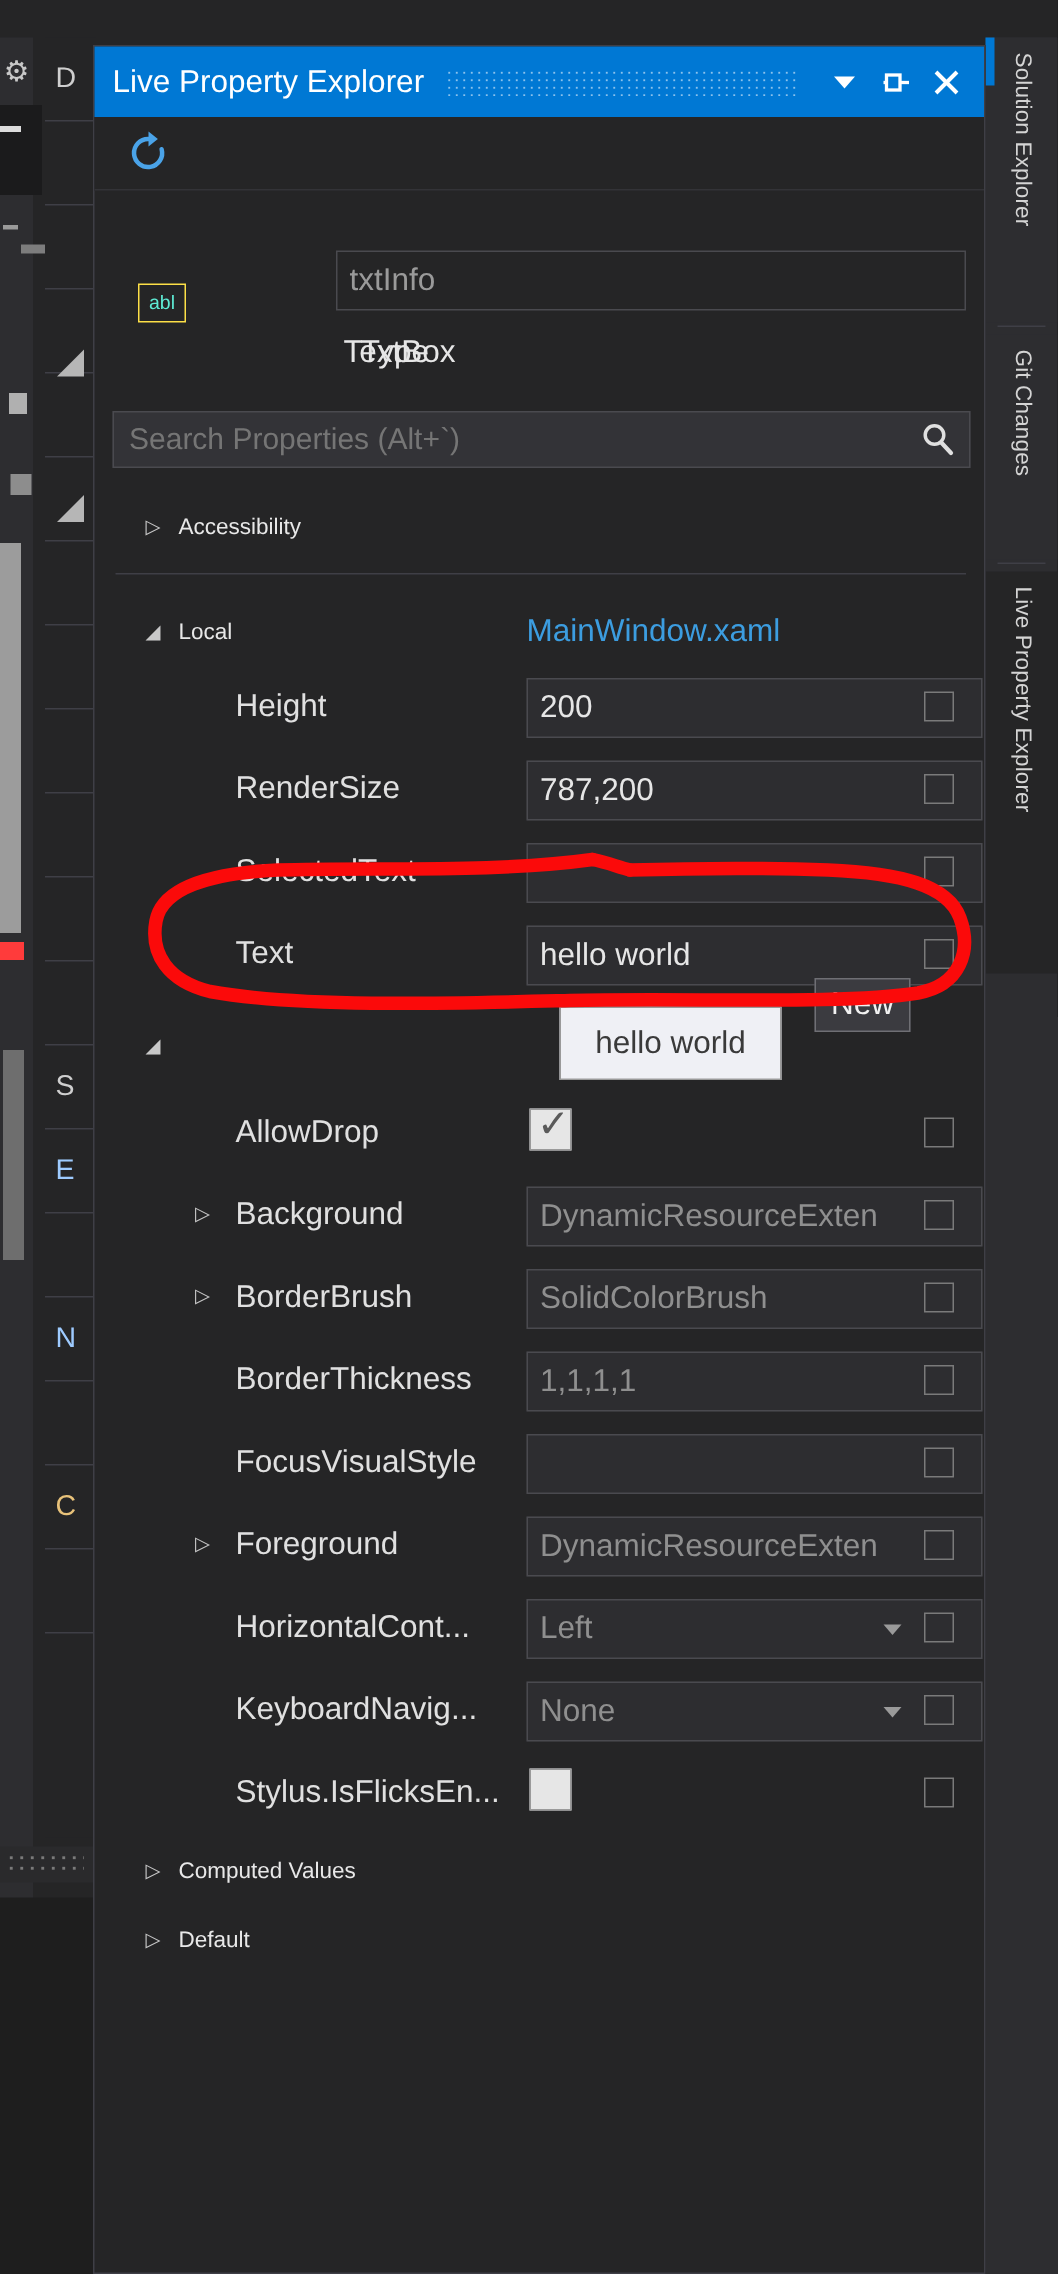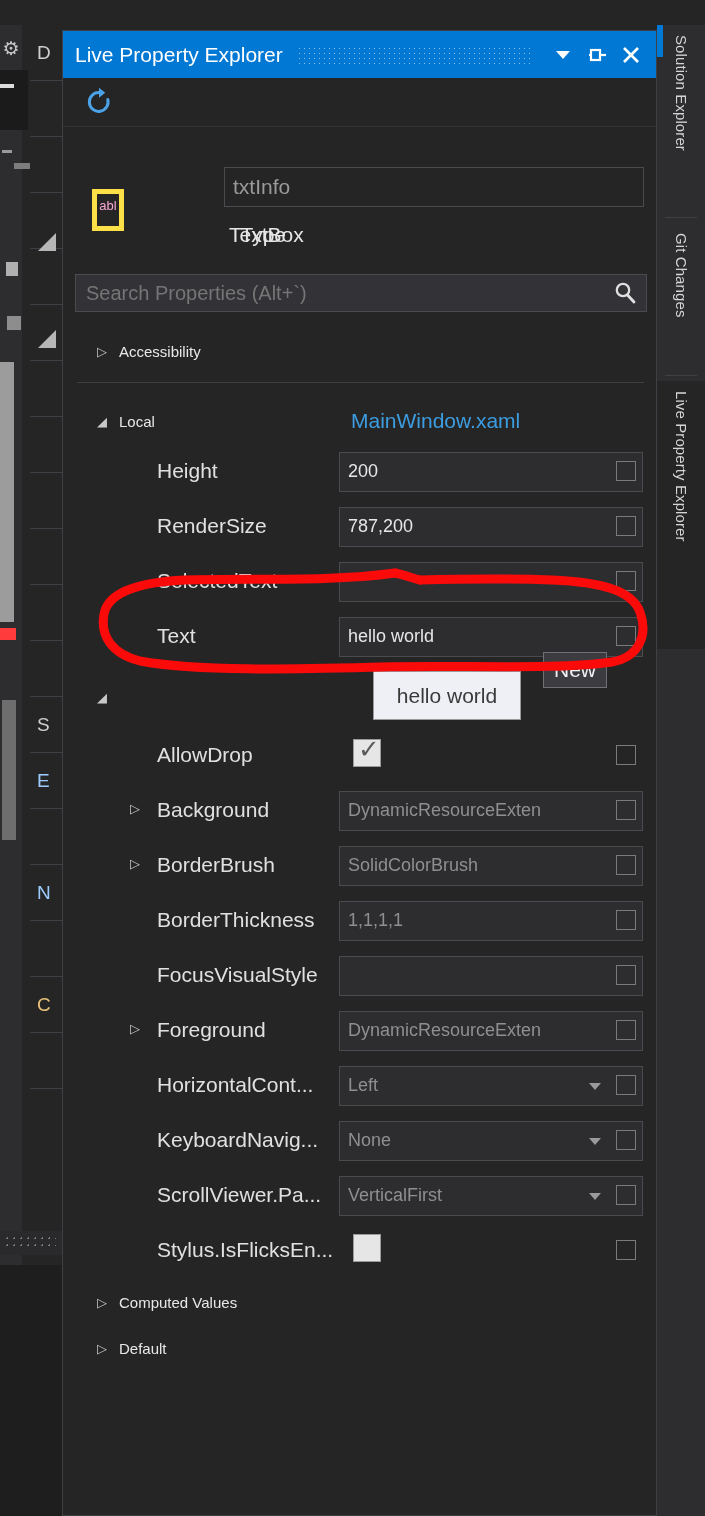--- a/index.html
+++ b/index.html
@@ -57,21 +57,21 @@
     background-size:5px 5px;}
   .tb-btn{width:34px;height:47px;display:flex;align-items:center;justify-content:center;color:#fff;}
   .tb-btn svg{display:block;}
 
   
   #wtoolbar{position:absolute;left:0;top:47px;width:593px;height:48px;background:#252526;border-bottom:1px solid #333337;}
   #refresh-btn{position:absolute;left:18px;top:6px;width:36px;height:36px;display:flex;align-items:center;justify-content:center;}
 
   
   #hdr{position:absolute;left:0;top:96px;width:593px;height:130px;}
-  .abl-icon{position:absolute;left:29px;top:62px;width:32px;height:42px;border:5px solid #fde047;color:#f9a8d4;font-size:13px;line-height:24px;text-align:center;box-sizing:border-box;}
+  .abl-icon{position:absolute;left:29px;top:62px;width:32px;height:26px;border:1px solid #fde047;color:#5eead4;font-size:13px;line-height:24px;text-align:center;box-sizing:border-box;}
   #name-label{position:absolute;left:83px;top:47px;width:140px;text-align:right;color:#e6e6e6;font-size:21px;}
   #name-input{position:absolute;left:161px;top:40px;width:420px;height:40px;background:#252526;border:1px solid #4a4a4f;color:#9a9a9a;font-size:21px;line-height:38px;padding-left:8px;box-sizing:border-box;}
   #type-label{position:absolute;left:83px;top:96px;width:140px;text-align:right;color:#e6e6e6;font-size:21px;}
   #type-value{position:absolute;left:166px;top:96px;color:#e6e6e6;font-size:21px;}
 
   
   #searchbox{position:absolute;left:12px;top:243px;width:572px;height:38px;background:#333337;border:1px solid #4a4a4f;box-sizing:border-box;display:flex;align-items:center;}
   #search-input{flex:1;background:transparent;border:none;outline:none;color:#c4b5fd;font-size:20px;padding-left:10px;font-family:inherit;}
   #search-icon{width:42px;display:flex;align-items:center;justify-content:center;color:#e0e0e0;}
 
@@ -79,21 +79,21 @@
   #tree{position:absolute;left:0;top:296px;width:593px;}
   .cat{position:relative;height:48px;display:flex;align-items:center;}
   .cat .arrow{width:22px;margin-left:28px;color:#c8c8c8;font-size:13px;text-align:center;}
   .cat .catname{color:#e8e8e8;font-size:15px;margin-left:6px;white-space:nowrap;}
   .cat .catsrc{color:#3c9de0;font-size:21px;position:absolute;left:288px;}
   .sep{height:1px;background:#3f3f46;margin:7px 12px 14px 14px;}
 
   .prow{position:relative;height:55px;}
   .prow .sub-arrow{position:absolute;left:67px;top:17px;width:14px;color:#c8c8c8;font-size:13px;}
   .prow .plabel{position:absolute;left:94px;top:14px;color:#e0e0e0;font-size:21px;white-space:nowrap;}
-  .pfield{position:absolute;left:276px;top:7px;width:304px;height:40px;background:#2d2d30;border:1px solid #4a4a4f;box-sizing:border-box;color:#e6e6e6;font-size:18px;line-height:37px;padding-left:8px;overflow:hidden;white-space:nowrap;}
+  .pfield{position:absolute;left:288px;top:7px;width:304px;height:40px;background:#2d2d30;border:1px solid #4a4a4f;box-sizing:border-box;color:#e6e6e6;font-size:21px;line-height:37px;padding-left:8px;overflow:hidden;white-space:nowrap;}
   .pfield.muted{color:#8f8f8f;}
   .pfield.combo{padding-right:26px;}
   .combo-arrow{position:absolute;right:8px;top:15px;width:0;height:0;border-left:6px solid transparent;border-right:6px solid transparent;border-top:7px solid #9a9a9a;}
   .pcheck{position:absolute;left:290px;top:10px;width:28px;height:28px;background:#e6e6e6;border:1px solid #9a9a9a;box-sizing:border-box;}
   .pcheck .tick{position:absolute;left:4px;top:-5px;color:#5a5a5a;font-size:26px;line-height:28px;}
   .pmark{position:absolute;left:553px;top:16px;width:20px;height:20px;border:1px solid #7a7a7a;box-sizing:border-box;}
 
   
   #new-button{position:absolute;left:543px;top:652px;width:64px;height:36px;background:#3b3b40;border:1px solid #6f6f74;box-sizing:border-box;color:#f2f2f2;font-size:21px;line-height:34px;text-align:center;}
   #tooltip{position:absolute;left:373px;top:671px;width:148px;height:49px;background:#eff0f5;border:1px solid #9a9a9a;box-sizing:border-box;color:#3a3a3a;font-size:21px;line-height:47px;text-align:center;}
@@ -302,26 +302,20 @@
       <span class="pmark"></span>
     </div>
 
     <div class="prow">
       <span class="plabel">KeyboardNavig...</span>
       <span class="pfield muted combo">None</span>
       <span class="combo-arrow" style="right:55px;top:24px;"></span>
       <span class="pmark"></span>
     </div>
 
-    <div class="prow">
-      <span class="plabel">ScrollViewer.Pa...</span>
-      <span class="pfield muted combo">VerticalFirst</span>
-      <span class="combo-arrow" style="right:55px;top:24px;"></span>
-      <span class="pmark"></span>
-    </div>
 
     <div class="prow">
       <span class="plabel">Stylus.IsFlicksEn...</span>
       <span class="pcheck"></span>
       <span class="pmark"></span>
     </div>
 
 
     <div class="cat" style="height:46px;">
       <span class="arrow">▷</span>

